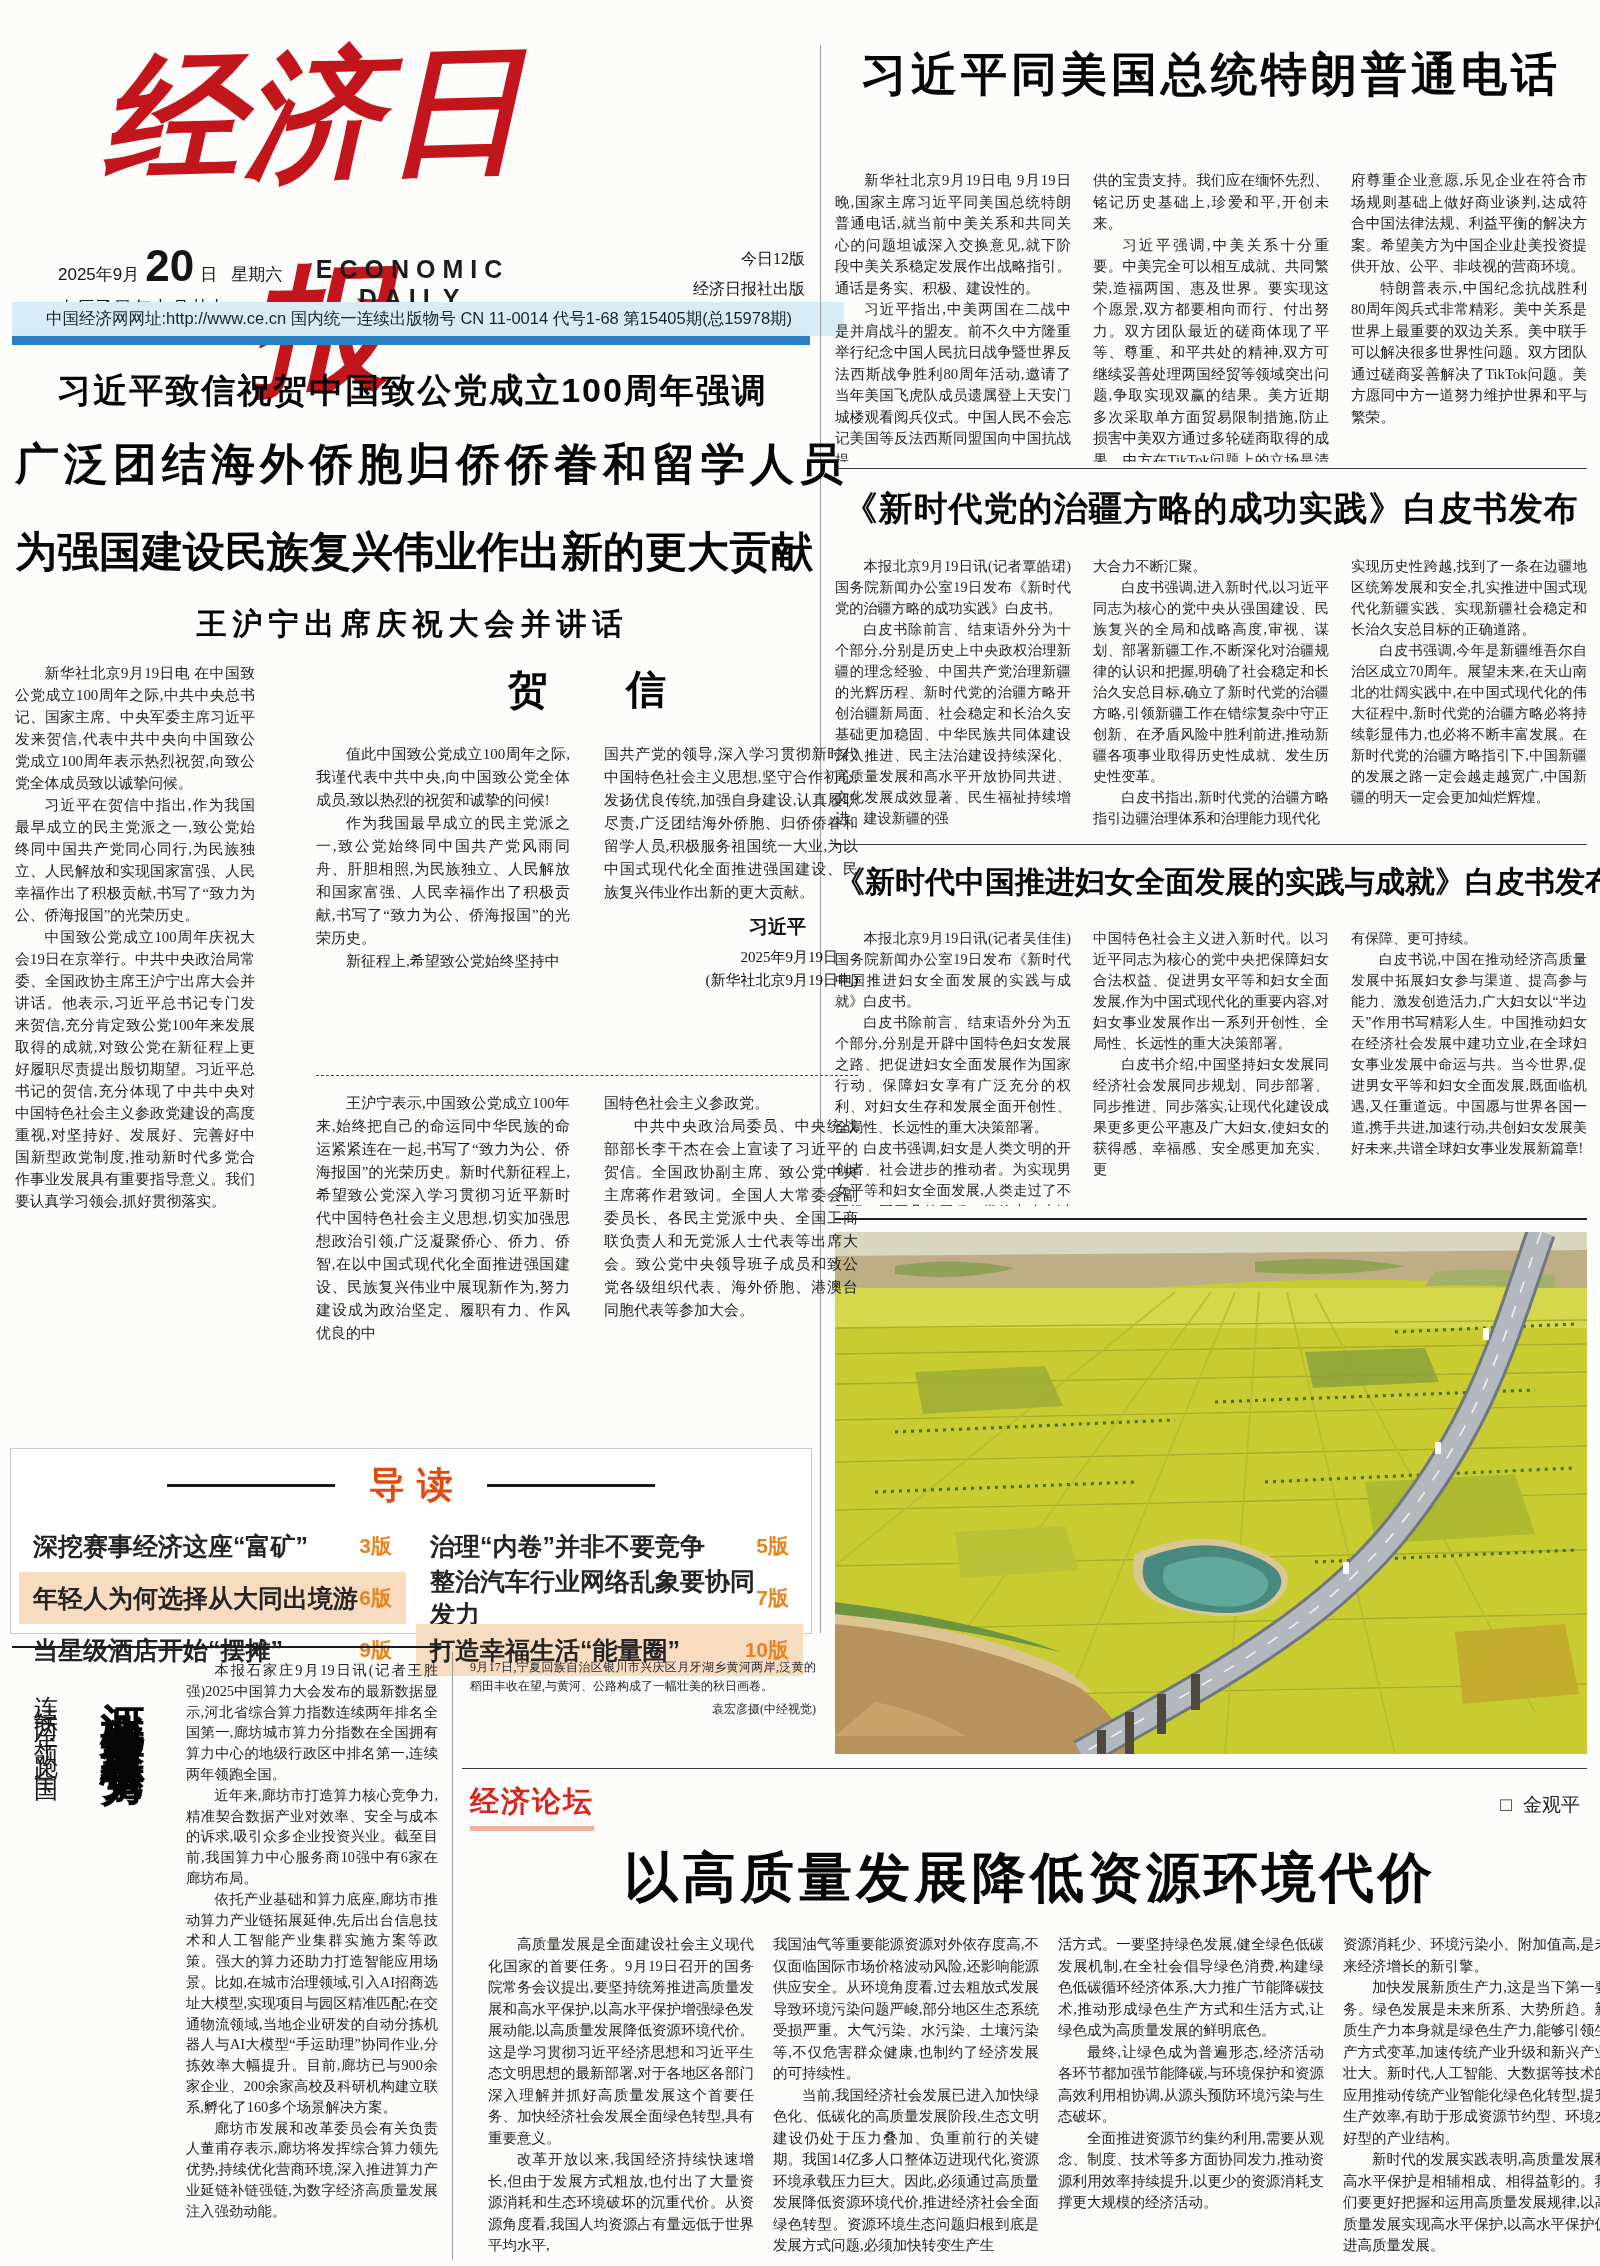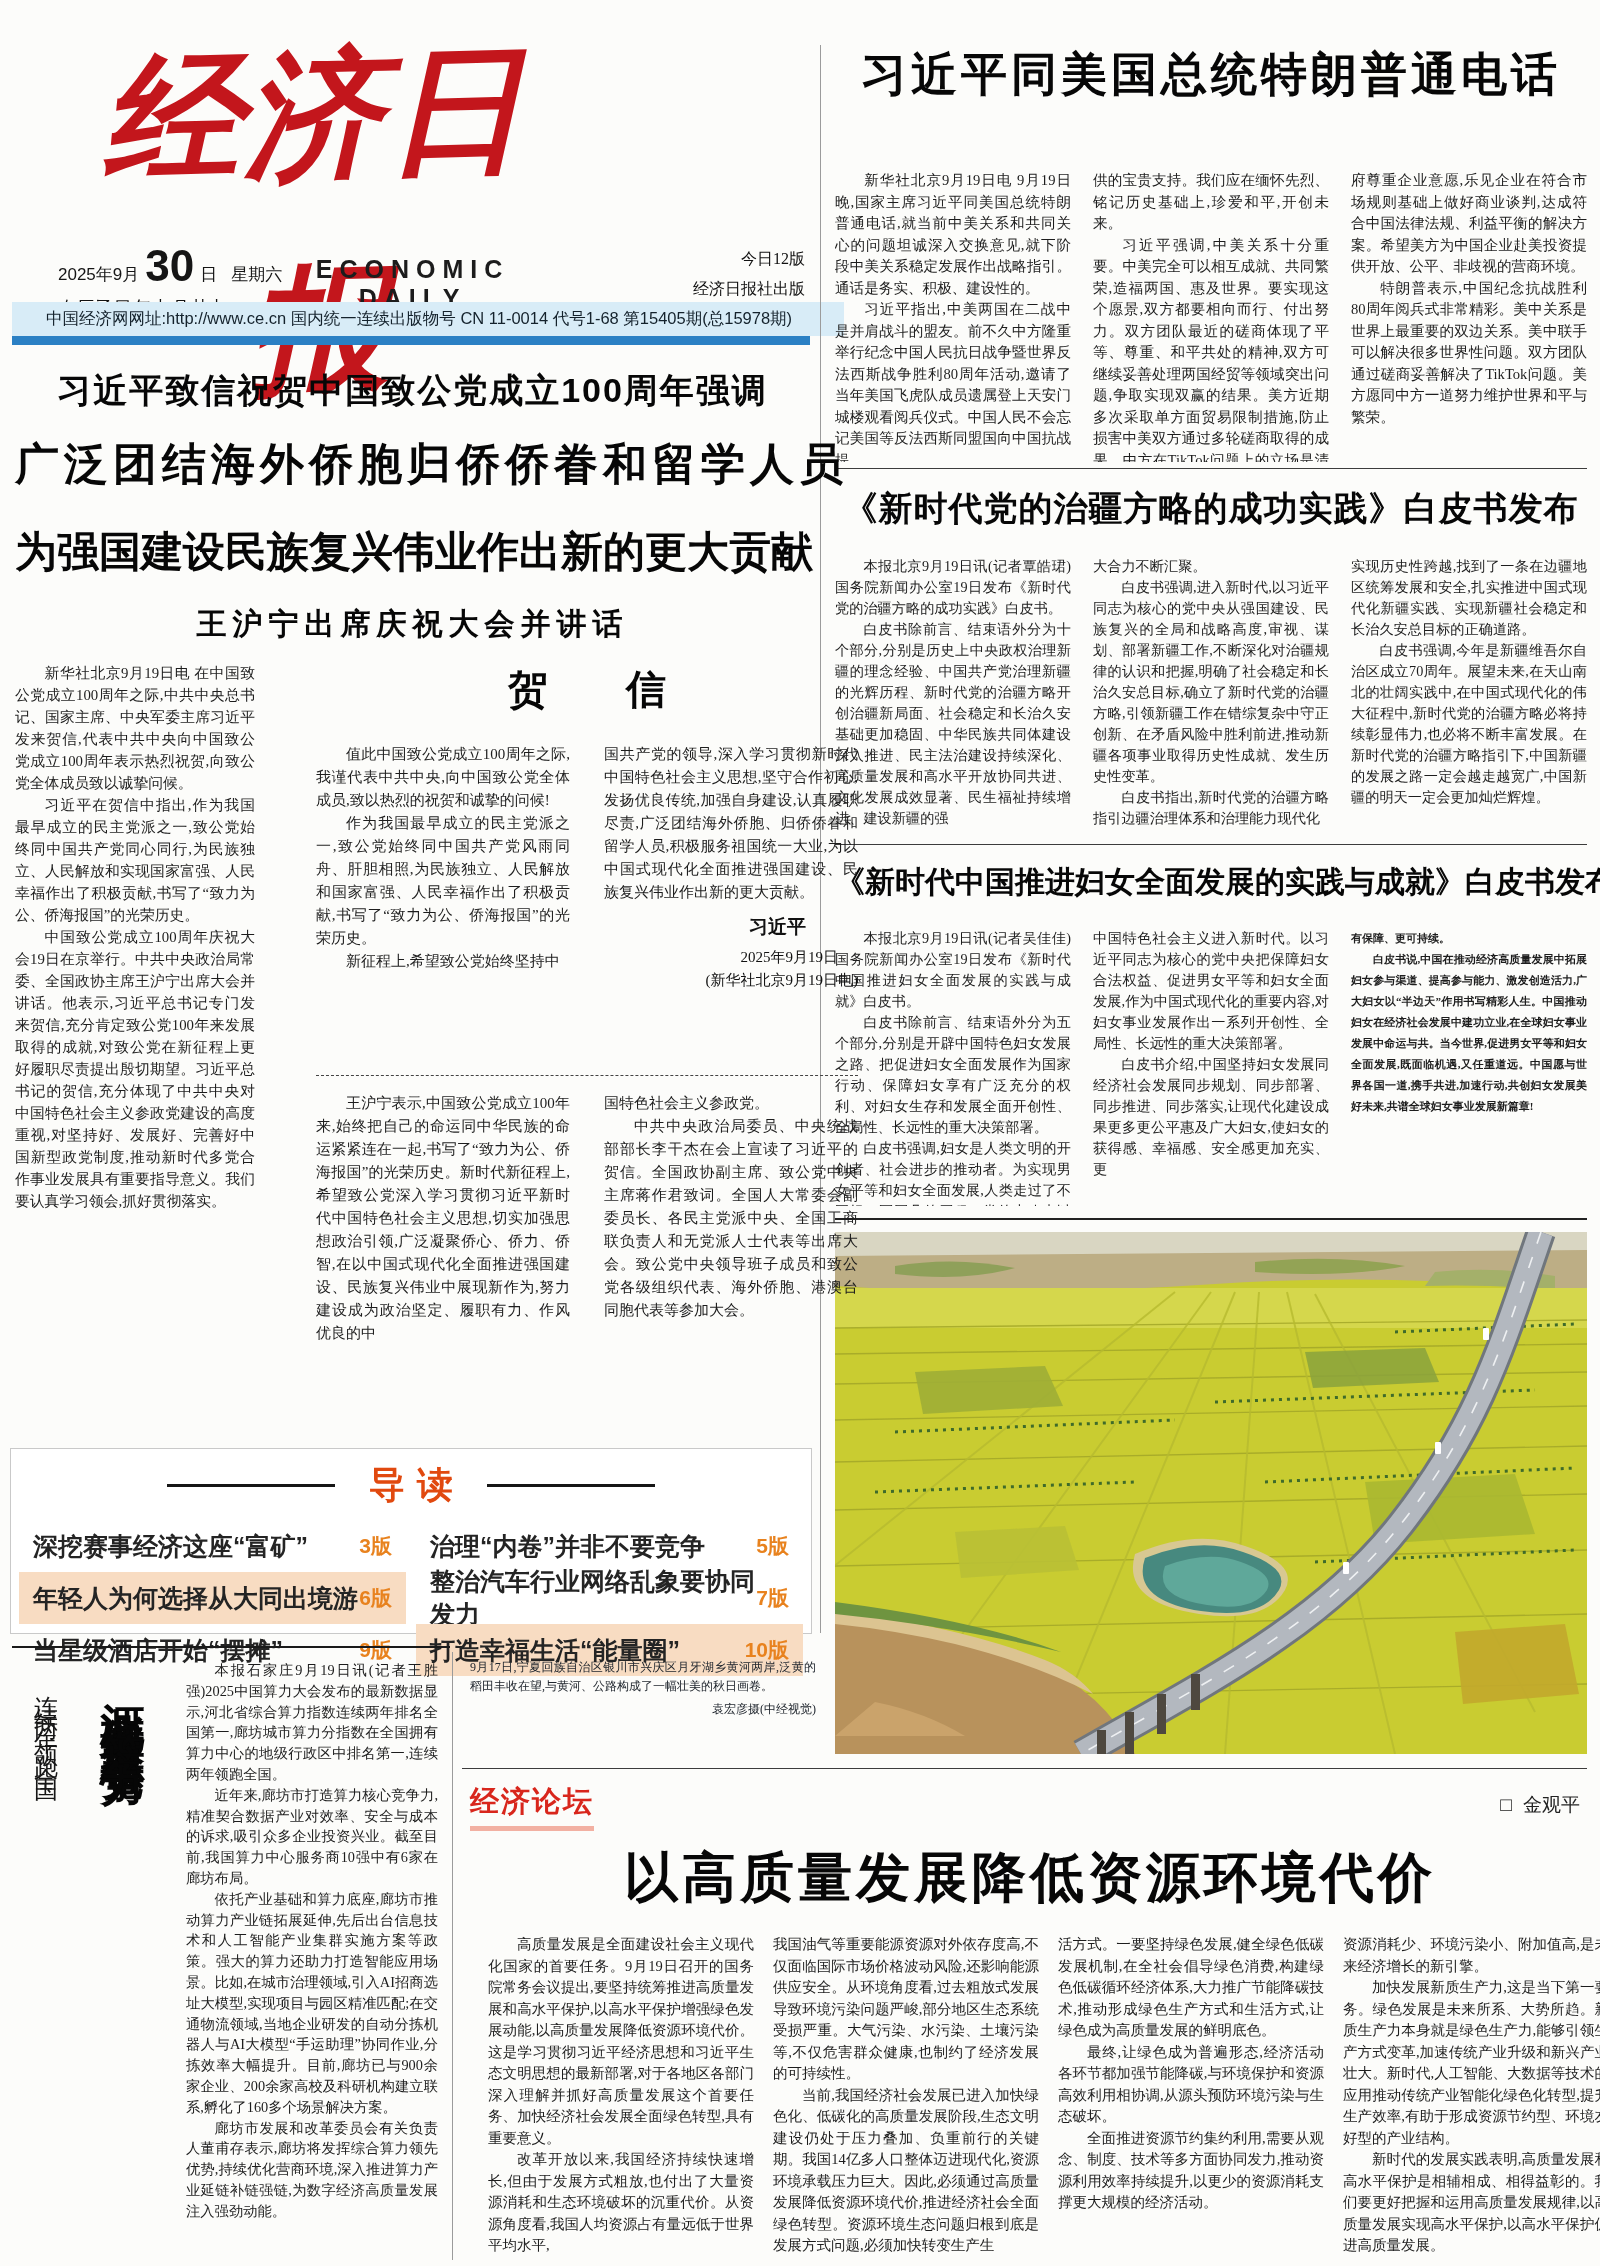--- a/index.html
+++ b/index.html
@@ -65,21 +65,21 @@
 </style>
 </head>
 <body>
 
 <div class="page">
 
   <div class="abs logo" style="left:55px;top:8px;width:520px;height:222px;">经济日报</div>
 
   <div class="abs dateline" style="left:58px;top:246px;width:230px;display:flex;align-items:flex-end;">
     <span>2025年9月</span>
-    <span class="big">30</span>
+    <span class="big">20</span>
     <span>日</span>
     <span style="padding-left:14px;">星期六</span>
   </div>
   <div class="abs lunar" style="left:58px;top:288px;width:260px;">农历乙巳年七月廿九</div>
 
   <div class="abs edeng" style="left:280px;top:255px;width:265px;">ECONOMIC DAILY</div>
 
   <div class="abs pubright" style="left:610px;top:244px;width:195px;">
     <div>今日12版</div>
     <div>经济日报社出版</div>
@@ -131,21 +131,21 @@
   <div class="abs cols" style="left:835px;top:928px;width:752px;height:278px;">
     <div class="col" style="width:236px;font-size:14.2px;line-height:21px;">
         <p>本报北京9月19日讯(记者吴佳佳)国务院新闻办公室19日发布《新时代中国推进妇女全面发展的实践与成就》白皮书。</p>
         <p>白皮书除前言、结束语外分为五个部分,分别是开辟中国特色妇女发展之路、把促进妇女全面发展作为国家行动、保障妇女享有广泛充分的权利、对妇女生存和发展全面开创性、全局性、长远性的重大决策部署。</p>
         <p>白皮书强调,妇女是人类文明的开创者、社会进步的推动者。为实现男女平等和妇女全面发展,人类走过了不平坦、不平凡的历程。党的十八大以来,</p>
       </div>
     <div class="col cont" style="width:236px;font-size:14.2px;line-height:21px;">
         <p>中国特色社会主义进入新时代。以习近平同志为核心的党中央把保障妇女合法权益、促进男女平等和妇女全面发展,作为中国式现代化的重要内容,对妇女事业发展作出一系列开创性、全局性、长远性的重大决策部署。</p>
         <p>白皮书介绍,中国坚持妇女发展同经济社会发展同步规划、同步部署、同步推进、同步落实,让现代化建设成果更多更公平惠及广大妇女,使妇女的获得感、幸福感、安全感更加充实、更</p>
       </div>
-    <div class="col cont" style="width:236px;font-size:11px;line-height:21px;font-weight:bold;">
+    <div class="col cont" style="width:236px;font-size:14px;line-height:21px;">
         <p>有保障、更可持续。</p>
         <p>白皮书说,中国在推动经济高质量发展中拓展妇女参与渠道、提高参与能力、激发创造活力,广大妇女以“半边天”作用书写精彩人生。中国推动妇女在经济社会发展中建功立业,在全球妇女事业发展中命运与共。当今世界,促进男女平等和妇女全面发展,既面临机遇,又任重道远。中国愿与世界各国一道,携手共进,加速行动,共创妇女发展美好未来,共谱全球妇女事业发展新篇章!</p>
       </div>
   </div>
 
   <div class="hrule" style="left:835px;top:1218px;width:752px;height:2px;background:#222;"></div>
 
   <div class="abs" style="left:835px;top:1232px;width:752px;height:522px;">
     <svg width="752" height="522" viewBox="0 0 752 522" preserveAspectRatio="none">
       <rect x="0" y="0" width="752" height="522" fill="#c9cc31"></rect>

